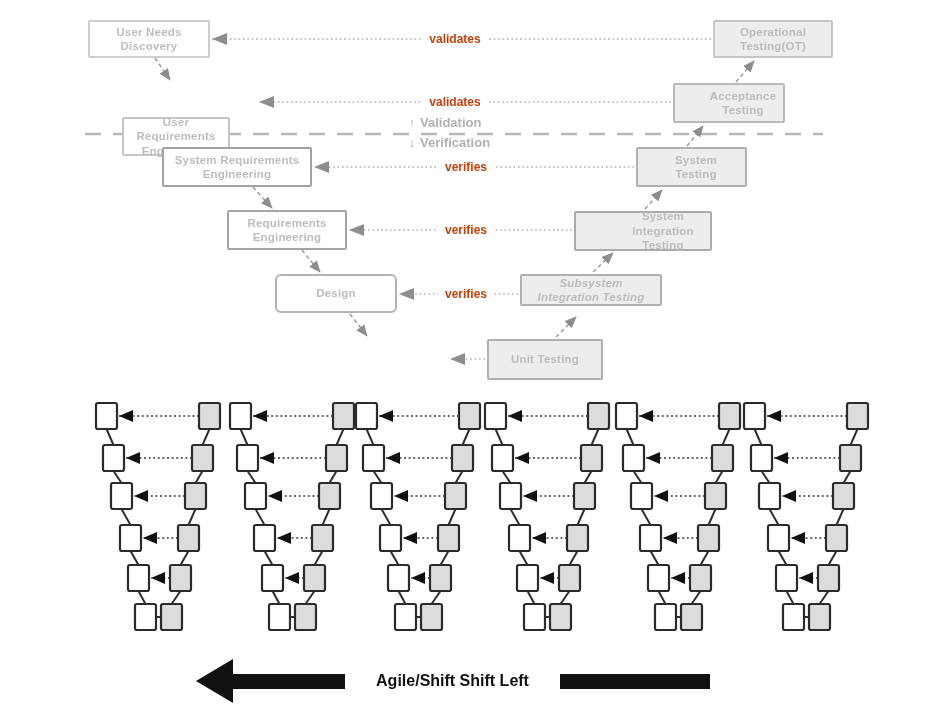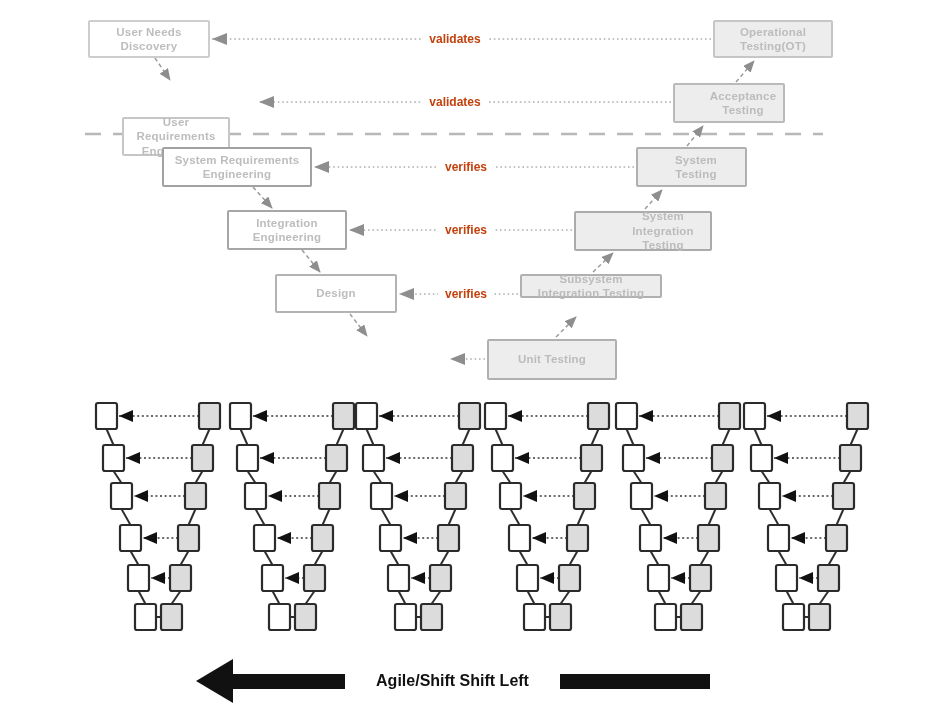--- a/index.html
+++ b/index.html
@@ -91,57 +91,61 @@
     </div>
   <div class="vbox left" style="left:122px;top:101px;width:108px;height:39px;border-color:#c6c6c6;margin-top:16px;">
       <span>User Requirements
 Engineering</span>
     </div>
   <div class="vbox left" style="left:162px;top:147px;width:150px;height:40px;border-color:#a2a2a2;justify-content:center;">
       <span>System Requirements
 Engineering</span>
     </div>
   <div class="vbox left" style="left:227px;top:210px;width:120px;height:40px;border-color:#a6a6a6;">
-      <span>Integration
+      <span>Requirements
 Engineering</span>
     </div>
-  <div class="vbox left" style="left:275px;top:274px;width:122px;height:39px;border-color:#b3b3b3;">
+  <div class="vbox left" style="left:275px;top:274px;width:122px;height:39px;border-color:#b3b3b3;border-radius:6px;">
       <span>Design</span>
     </div>
 
   <div class="vbox right" style="left:713px;top:20px;width:120px;height:38px;border-color:#c6c6c6;">
       <span>Operational
 Testing(OT)</span>
     </div>
   <div class="vbox right" style="left:673px;top:83px;width:112px;height:40px;border-color:#bababa;padding-left:28px;">
       <span>Acceptance
 Testing</span>
     </div>
   <div class="vbox right" style="left:636px;top:147px;width:111px;height:40px;border-color:#b0b0b0;padding-left:9px;">
       <span>System
 Testing</span>
     </div>
   <div class="vbox right" style="left:574px;top:211px;width:138px;height:40px;border-color:#ababab;padding-left:40px;">
       <span>System Integration
 Testing</span>
     </div>
-  <div class="vbox right" style="left:520px;top:274px;width:142px;height:24px;border-color:#b0b0b0;">
+  <div class="vbox right" style="left:520px;top:274px;width:142px;height:32px;border-color:#b0b0b0;font-style:italic;">
       <span>Subsystem
 Integration Testing</span>
     </div>
-  <div class="vbox right" style="left:487px;top:339px;width:130px;height:41px;border-color:#b0b0b0;">
+  <div class="vbox right" style="left:487px;top:339px;width:116px;height:41px;border-color:#b0b0b0;">
       <span>Unit Testing</span>
     </div>
 
   <span class="conn-label" style="left:455px;top:39px;">validates</span>
   <span class="conn-label" style="left:455px;top:102px;">validates</span>
   <span class="conn-label" style="left:466px;top:167px;">verifies</span>
   <span class="conn-label" style="left:466px;top:230px;">verifies</span>
   <span class="conn-label" style="left:466px;top:294px;">verifies</span>
 
+  <div class="valver">
+    <div><span class="arr">↑</span><span>Validation</span></div>
+    <div><span class="arr">↓</span><span>Verification</span></div>
+  </div>
 
   <svg id="miniv-svg" class="layer" width="931" height="715">
     <defs>
       <marker id="mhead-black" markerUnits="userSpaceOnUse" markerWidth="14" markerHeight="12" refX="14" refY="6" orient="auto">
         <path d="M0,0 L14,6 L0,12 Z" fill="#111111"></path>
       </marker>
     </defs>
   <g>
         <line x1="106.5" y1="429" x2="113.5" y2="445" class="mv-conn"></line>
         <line x1="209.5" y1="429" x2="202.5" y2="445" class="mv-conn"></line>

